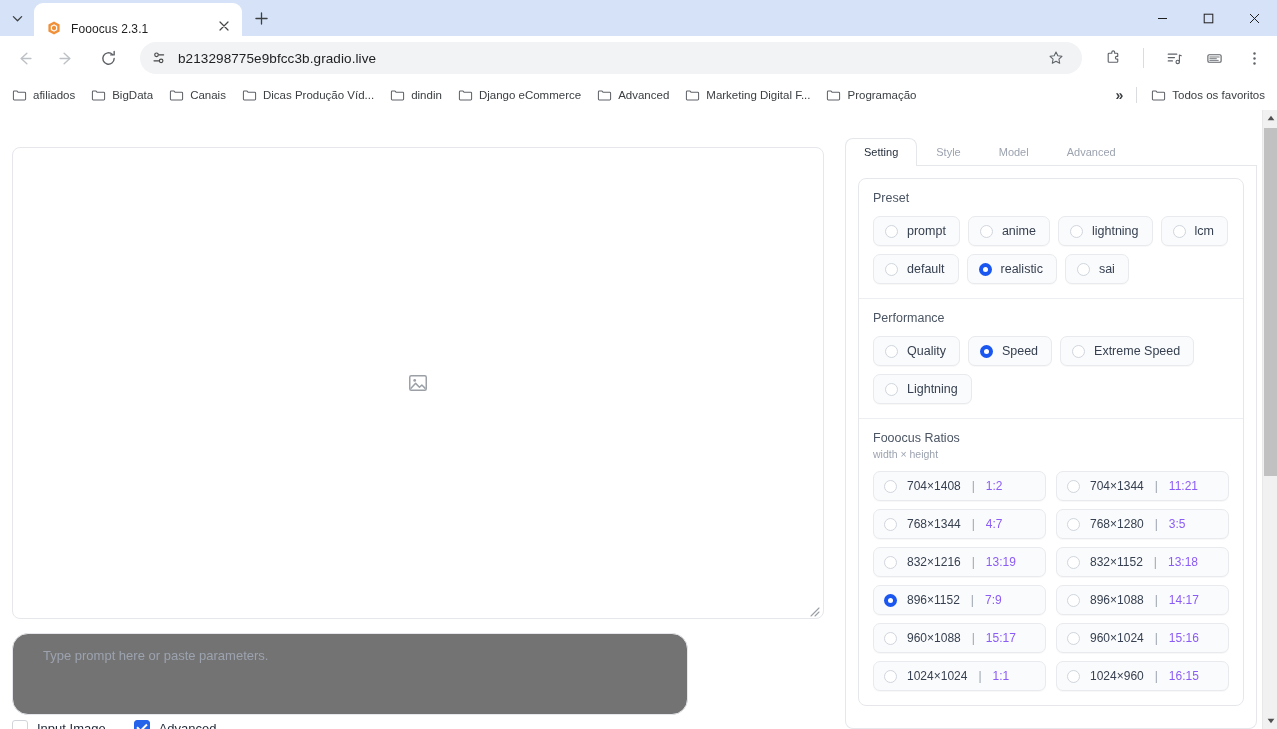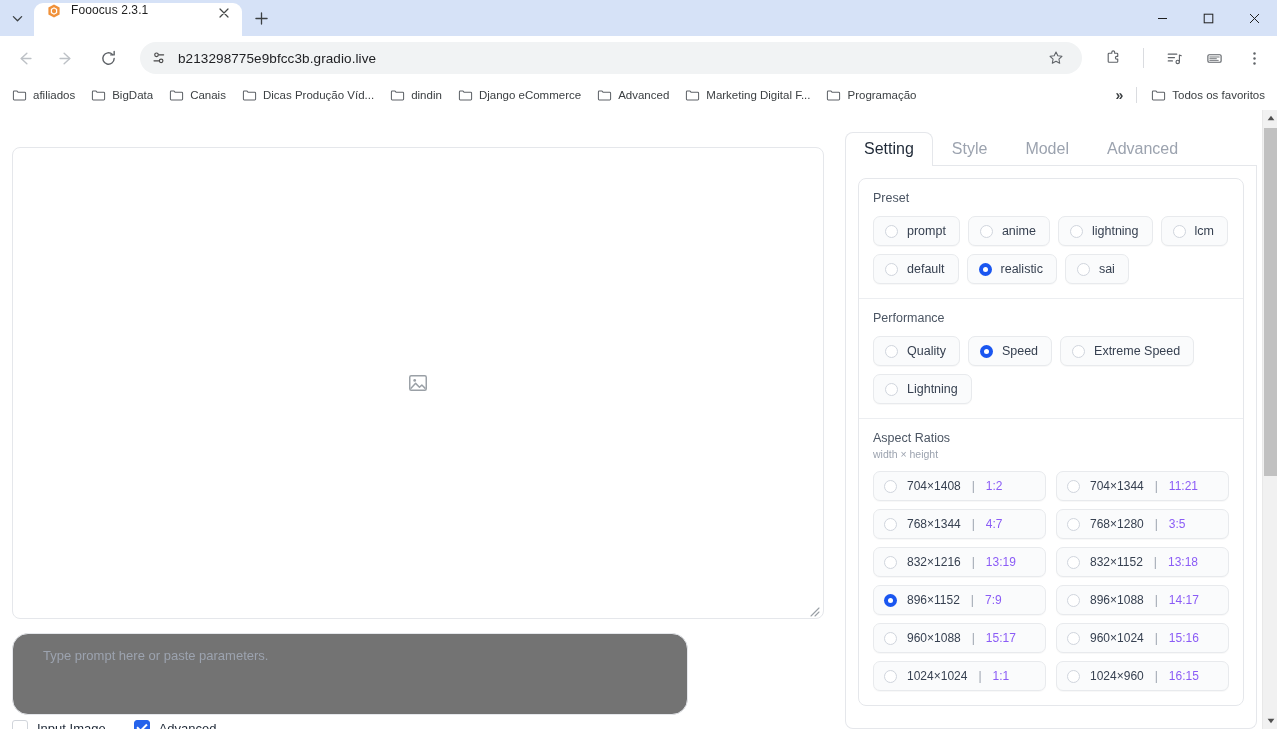--- a/index.html
+++ b/index.html
@@ -24,21 +24,21 @@
     font-size: 11px;
     cursor: pointer;
   }
   .tablist-chevron svg { display:block; }
   .tab {
     position: relative;
     height: 33px;
     width: 208px;
     background: #ffffff;
     border-radius: 9px 9px 0 0;
-    display: flex; align-items: flex-start;
+    display: flex; align-items: flex-end;
     padding: 0 8px 0 12px;
     gap: 9px;
   }
   .tab-favicon {
     width: 16px; height: 16px; flex: 0 0 16px;
     position: relative;
   }
   .tab-title {
     flex: 1 1 auto;
     font-size: 12px;
@@ -242,21 +242,21 @@
     width: 416px; height: 619px;
   }
   .tabs {
     position: absolute; left: 0; top: 22px;
     width: 412px; height: 34px;
     display: flex; align-items: flex-end;
     border-bottom: 1px solid #e5e7eb;
   }
   .tab-item {
     padding: 7px 18px 8px 18px;
-    font-size: 16px;
+    font-size: 11px;
     color: #9ca3af;
     cursor: pointer;
     border: 1px solid transparent;
     border-bottom: none;
     border-radius: 8px 8px 0 0;
     position: relative;
     top: 1px;
   }
   .tab-item.active {
     color: #1f2937;
@@ -605,21 +605,21 @@
               <span class="radio-label">Extreme Speed</span>
             </div>
             <div class="radio-pill">
               <span class="radio-dot"></span>
               <span class="radio-label">Lightning</span>
             </div>
           </div>
         </div>
 
         <div class="section">
-          <div class="section-title">Aspect Ratios</div>
+          <div class="section-title">Fooocus Ratios</div>
           <div class="section-sub">width × height</div>
           <div class="ar-grid">
 
             <div class="ar-pill">
               <span class="radio-dot"></span>
               <span class="ar-size">704×1408</span>
               <span class="ar-sep">|</span>
               <span class="ar-ratio">1:2</span>
             </div>
             <div class="ar-pill">

